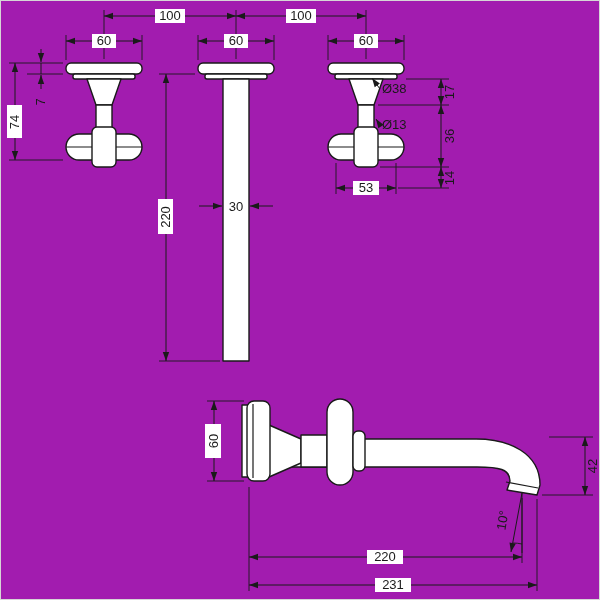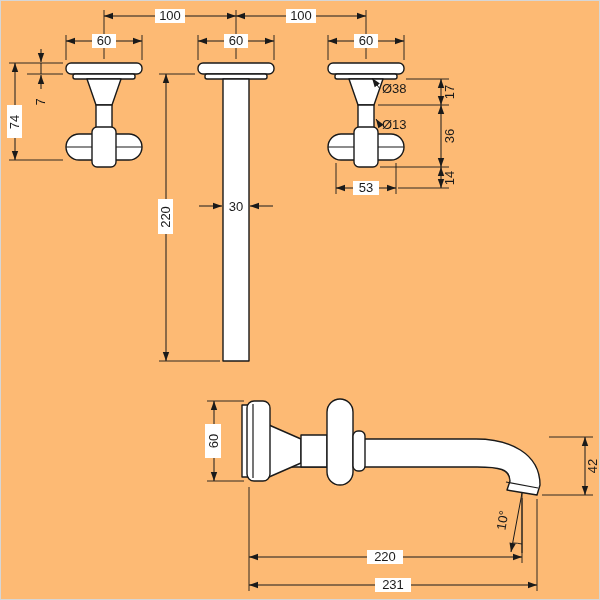--- a/index.html
+++ b/index.html
@@ -1,19 +1,19 @@
 <!DOCTYPE html>
 <html><head>
 <meta charset="utf-8">
 <style>
   html,body{margin:0;padding:0;background:#fff;}
   .frame{
     width:598px;height:598px;
     border:1px solid #d6d6d6;
-    background:#fdba74;
+    background:#a21caf;
     position:relative;
     font-family:"Liberation Sans", sans-serif;
   }
   svg text{
     font-family:"Liberation Sans", sans-serif;
     font-size:13px;
     fill:#1a1a1a;
   }
   .obj{fill:#fff;stroke:#1a1a1a;stroke-width:1.4;stroke-linejoin:round;}
   .objline{fill:none;stroke:#1a1a1a;stroke-width:1.2;}

